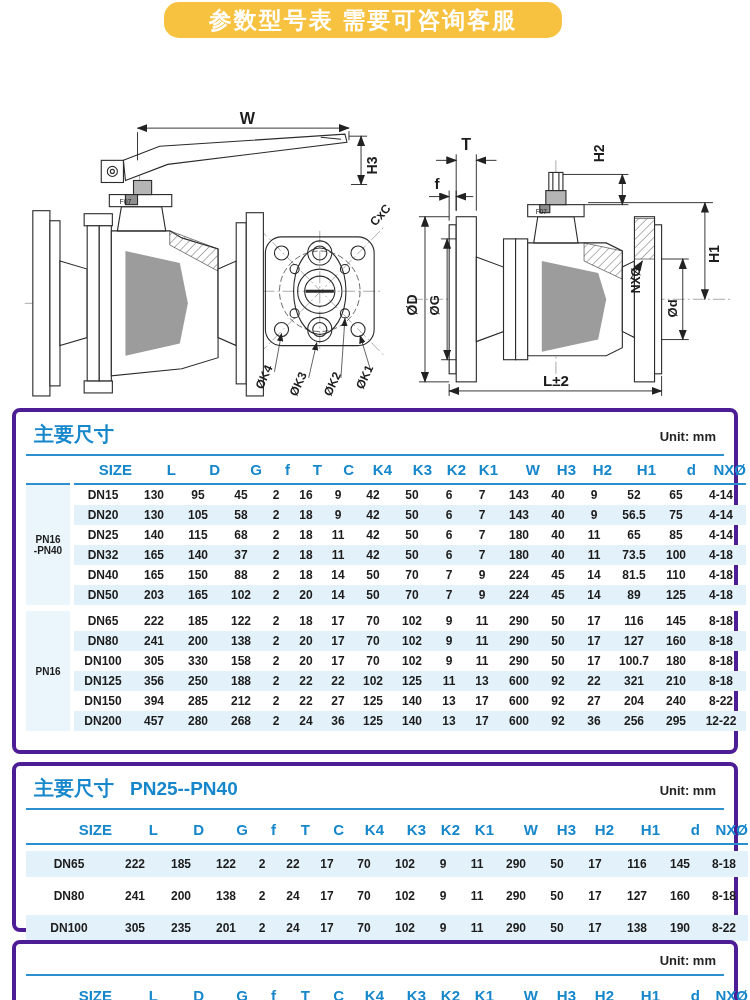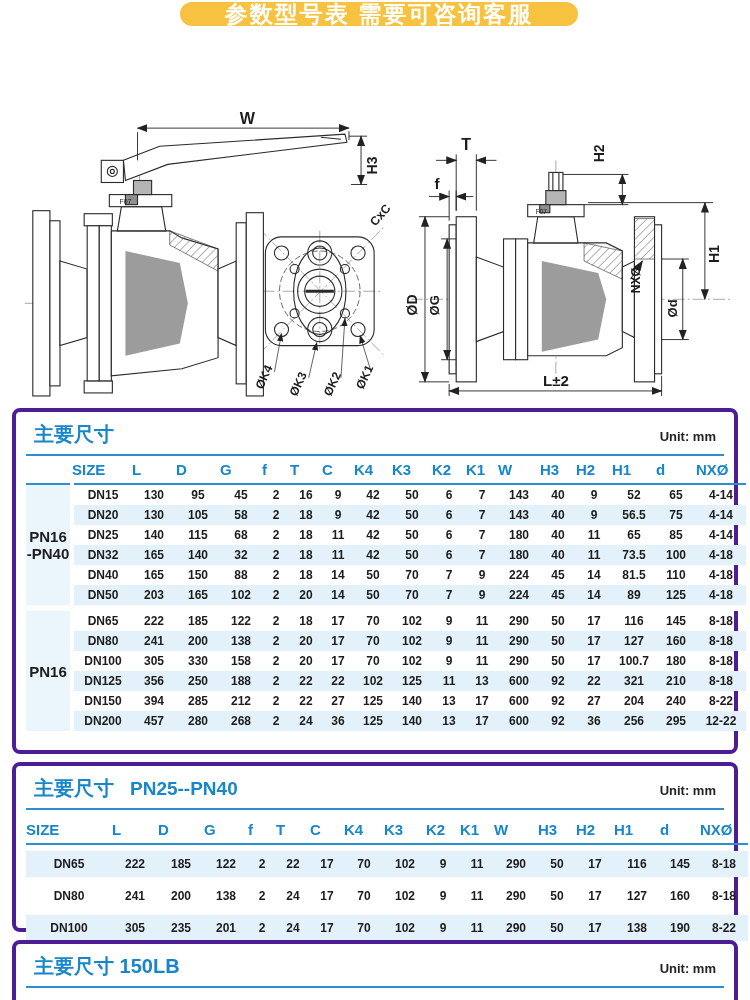--- a/index.html
+++ b/index.html
@@ -1,43 +1,43 @@
 <!DOCTYPE html>
 <html><head>
 <meta charset="utf-8">
 <style>
   html,body{margin:0;padding:0}
   body{width:750px;height:1000px;overflow:hidden;background:#fff;position:relative;
        font-family:"Liberation Sans","DejaVu Sans",sans-serif}
-  .banner{position:absolute;left:180px;top:2px;width:398px;height:24px;background:#F7C240;
+  .banner{position:absolute;left:164px;top:2px;width:398px;height:36px;background:#F7C240;
           border-radius:15px;color:#fff;font-size:23px;font-weight:bold;display:flex;
           align-items:center;justify-content:center;letter-spacing:2px}
   .dwg{position:absolute;top:110px}
   #dwgL{left:18px}
   #dwgR{left:403px}
   .tsec{position:absolute;left:12px;width:726px;border:4px solid #4c1d95;border-radius:8px;
         background:#fff;box-sizing:border-box;padding:0 10px}
   #t0{top:408px;height:346px}
   #t1{top:762px;height:170px}
   #t2{top:940px;height:95px}
   .thead-row{display:flex;align-items:baseline;padding:9px 8px 6px;border-bottom:2px solid #2C8FD0}
   .tbl-title{color:#1787CB;font-size:20px;font-weight:bold}
   .tbl-subtitle{color:#1787CB;font-size:19px;font-weight:bold;margin-left:16px}
   .tbl-unit{margin-left:auto;font-size:13px;color:#222;font-weight:bold}
   table{width:100%;table-layout:fixed}
   #t0 table{border-collapse:collapse}
   #t1 table,#t2 table{border-collapse:separate;border-spacing:0 6px}
-  th{color:#1787CB;font-size:15px;font-weight:bold;padding:5px 0;text-align:left;
+  th{color:#1787CB;font-size:15px;font-weight:bold;padding:5px 0;text-align:right;
      border-bottom:2px solid #2C8FD0}
   td{font-size:12px;font-weight:bold;color:#1c1c1c;text-align:center;padding:4px 0}
   #t0 td{padding:3px 0}
   #t1 td{padding:6px 0}
   tr.stripe td{background:#E3F1FA}
   td.gcell{background:#EAF5FC !important;border-right:4px solid #fff;white-space:pre-line;
-           font-size:15px;vertical-align:middle}
+           font-size:10px;vertical-align:middle}
   tr.gap td{background:#fff !important;padding:2.5px 0}
   svg text{font-family:"Liberation Sans","DejaVu Sans",sans-serif;fill:#1c1c1c}
 </style>
 </head>
 <body>
 
 <div class="banner">
   <span>参数型号表  需要可咨询客服</span>
 </div>
 
@@ -318,21 +318,21 @@
           <td>40</td>
           <td>11</td>
           <td>65</td>
           <td>85</td>
           <td>4-14</td>
         </tr>
         <tr class="stripe">
           <td>DN32</td>
           <td>165</td>
           <td>140</td>
-          <td>32</td>
+          <td>37</td>
           <td>2</td>
           <td>18</td>
           <td>11</td>
           <td>42</td>
           <td>50</td>
           <td>6</td>
           <td>7</td>
           <td>180</td>
           <td>40</td>
           <td>11</td>
@@ -604,21 +604,20 @@
           <td>138</td>
           <td>190</td>
           <td>8-22</td>
         </tr>
       </tbody>
     </table>
 </section>
 
 <section class="tsec" id="t2">
   <div class="thead-row">
-    <span class="tbl-title">主要尺寸 150LB</span>
     <span class="tbl-subtitle"></span>
     <span class="tbl-unit">Unit: mm</span>
   </div>
   <table>
     <colgroup>
       <col style="width:86px">
         <col style="width:46px">
         <col style="width:46px">
         <col style="width:44px">
       <col style="width:28px">

